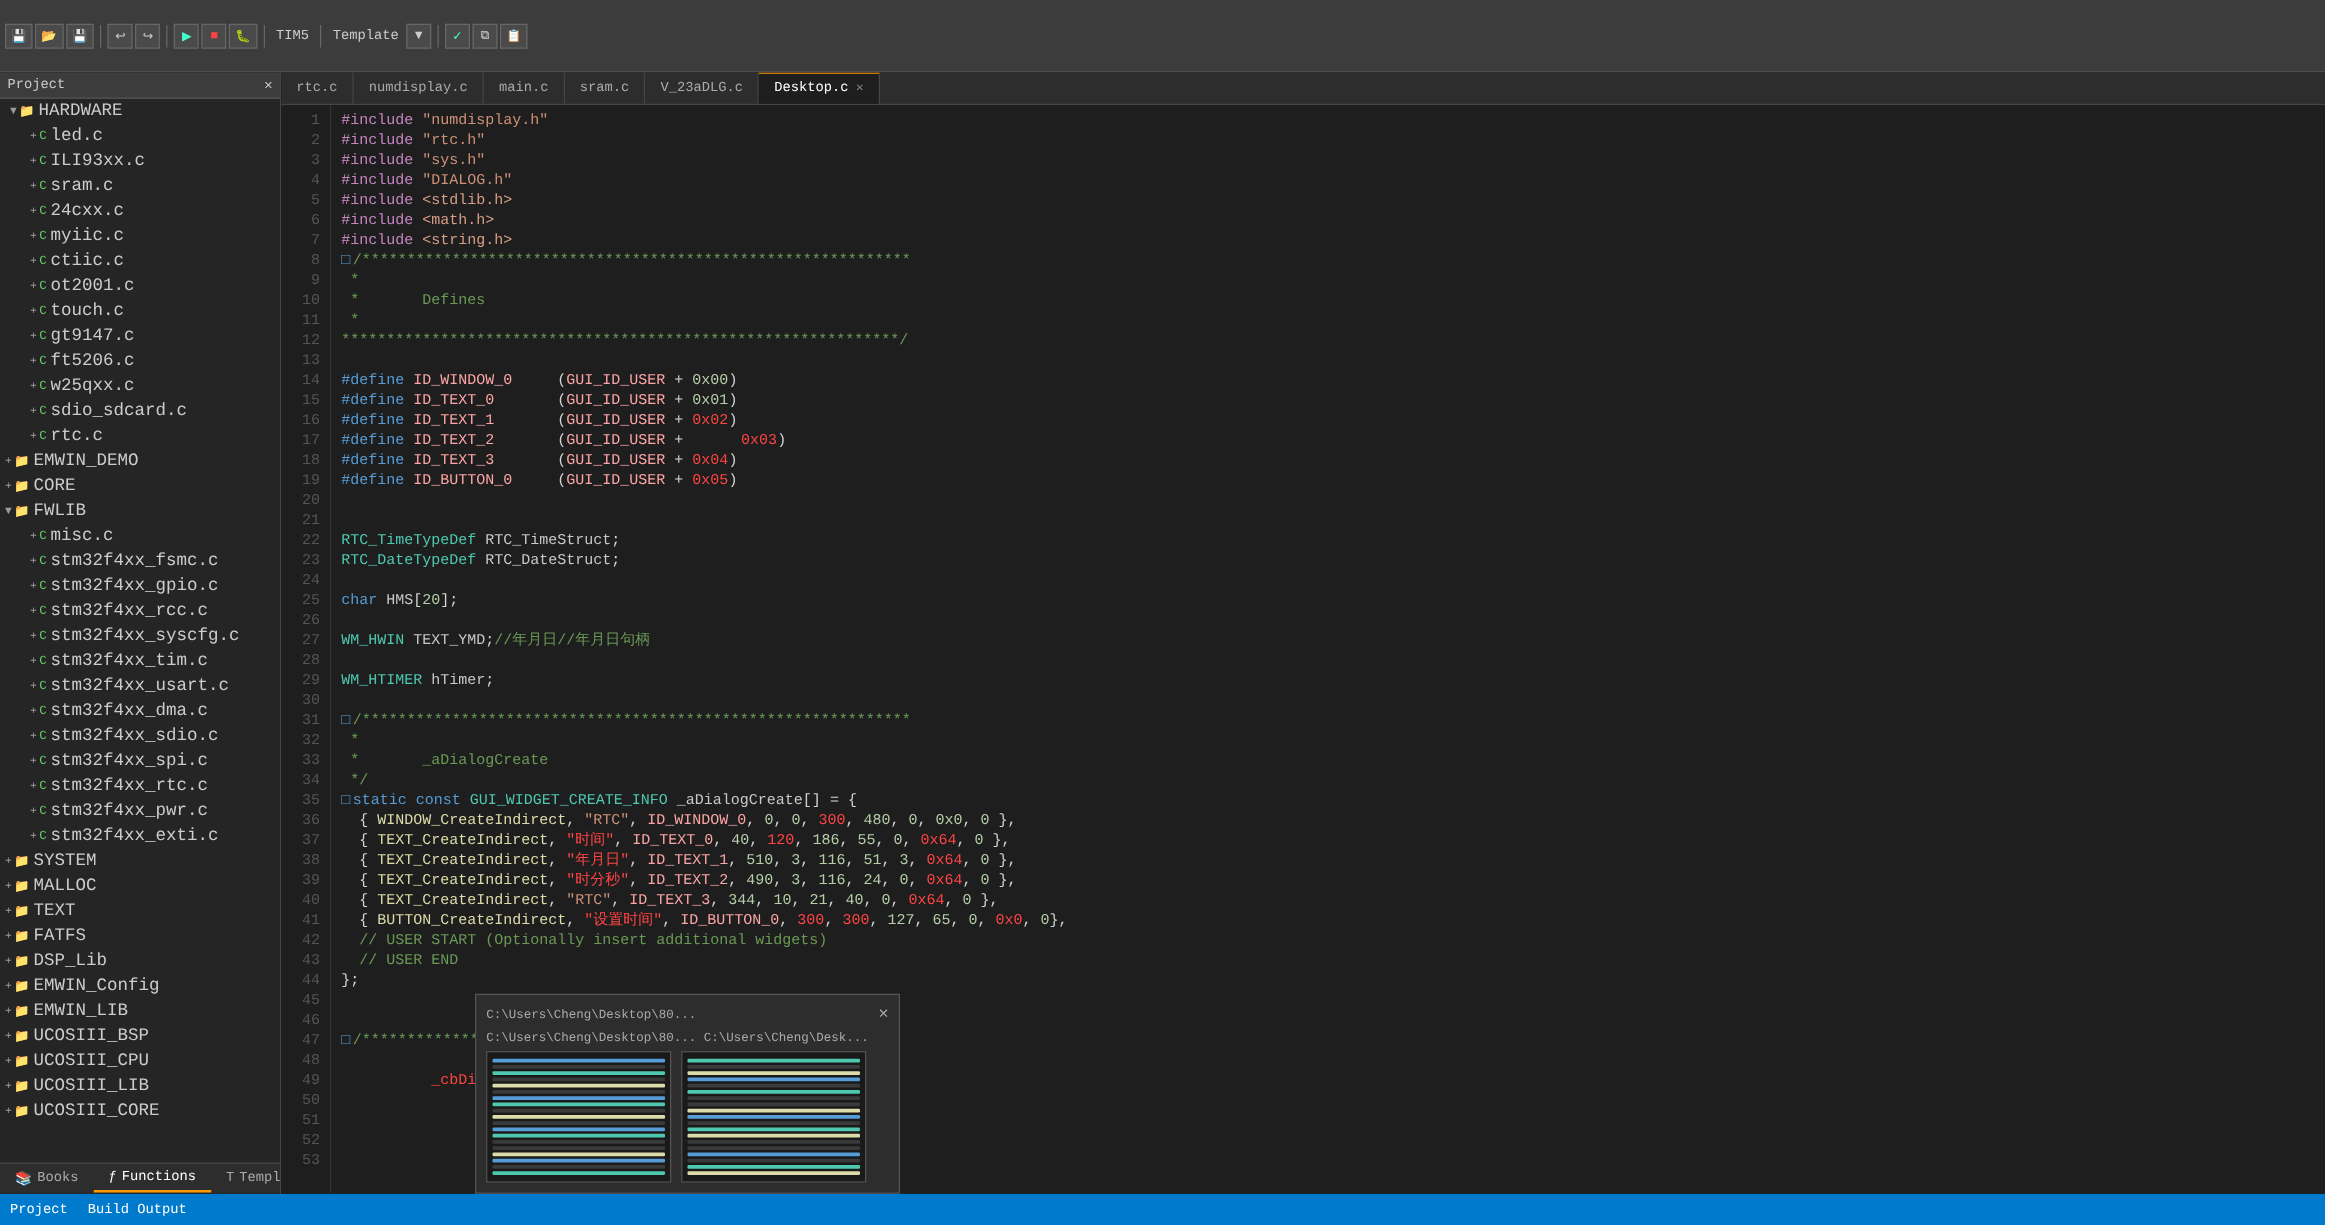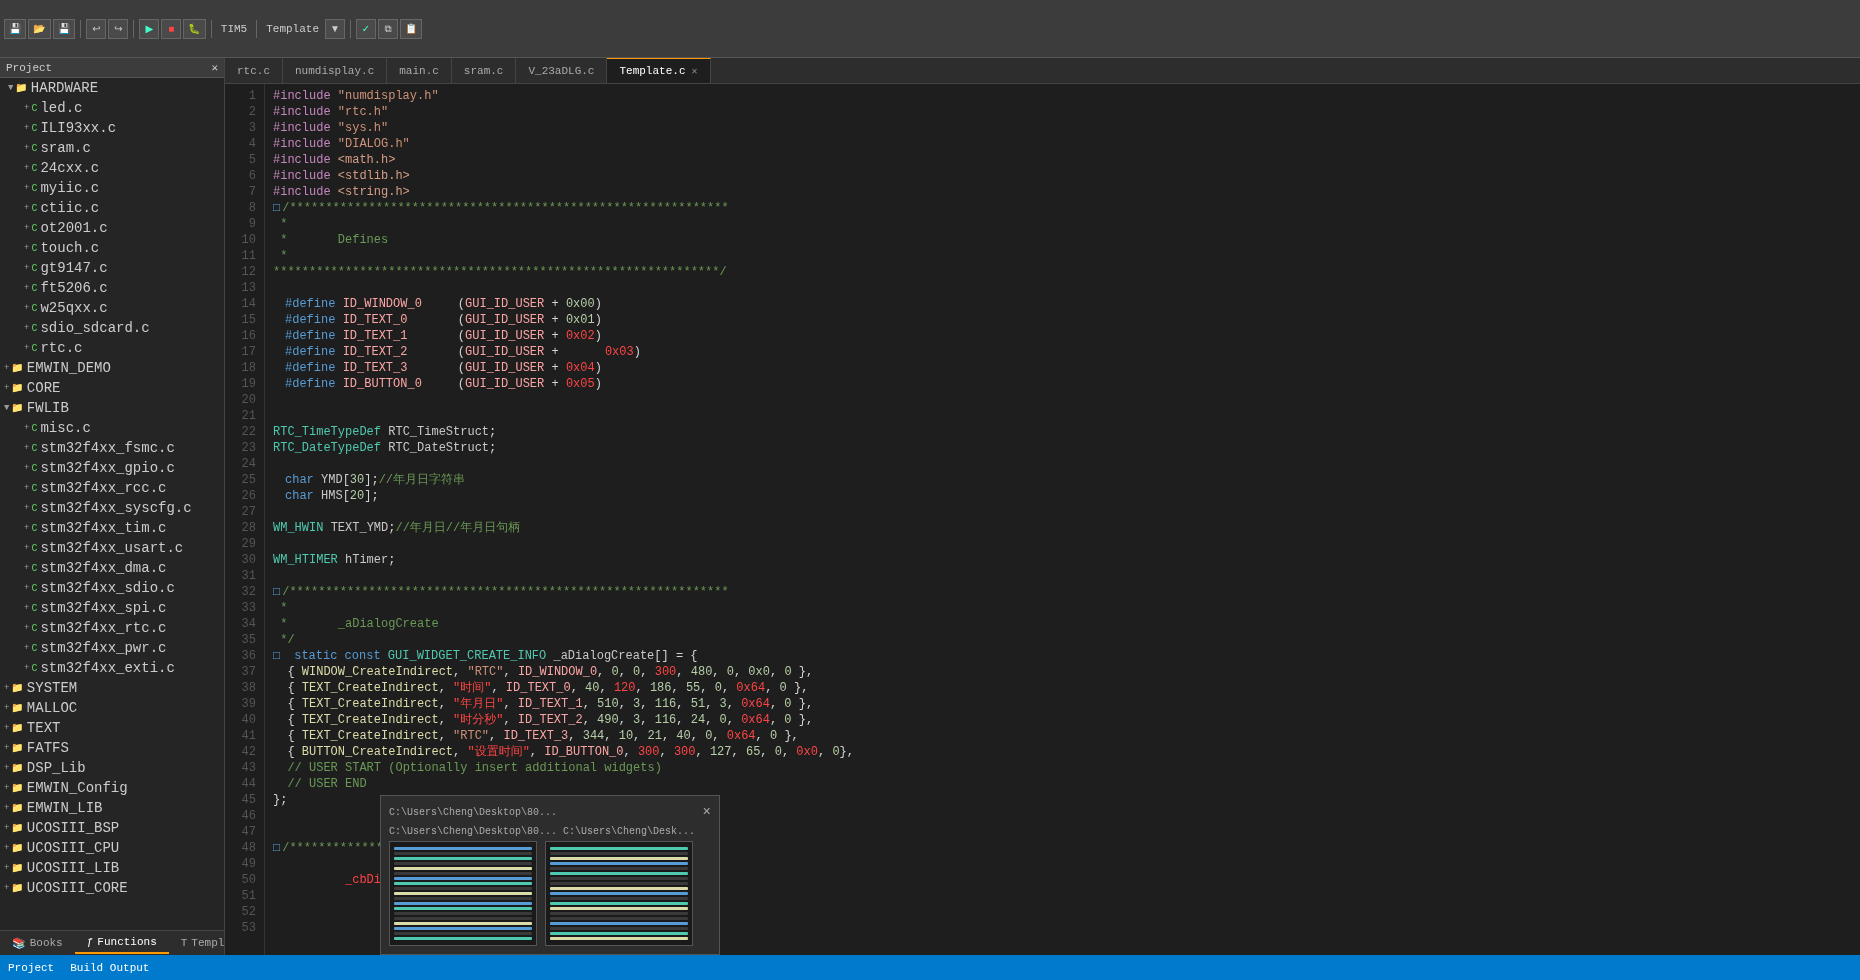--- a/index.html
+++ b/index.html
@@ -34,21 +34,21 @@
     .tab.active { background: #1e1e1e; color: #fff; border-top: 1px solid #f90; }
     .tab-close { color: #888; font-size: 10px; }
     
     
     .code-editor { display: flex; flex: 1; overflow: hidden; }
     .line-numbers { background: #1e1e1e; color: #555; padding: 4px 8px; font-size: 12px; line-height: 16px; text-align: right; min-width: 40px; border-right: 1px solid #333; user-select: none; overflow: hidden; }
     .code-content { flex: 1; padding: 4px 8px; overflow: auto; line-height: 16px; font-size: 12px; }
     .code-line { white-space: pre; height: 16px; }
     
     
-    .kw { color: #569cd6; margin-left: 12px; }
+    .kw { color: #569cd6; }
     .str { color: #ce9178; }
     .str2 { color: #d69d85; }
     .inc { color: #c586c0; }
     .num { color: #b5cea8; }
     .cmnt { color: #6a9955; }
     .mac { color: #fca5a5; }
     .func { color: #dcdcaa; }
     .type { color: #4ec9b0; }
     .hex { color: #b5cea8; }
     .cdef { color: #c8c8c8; margin-top: 41px; }
@@ -461,21 +461,21 @@
       <div class="tab">
         <span>main.c</span>
       </div>
       <div class="tab">
         <span>sram.c</span>
       </div>
       <div class="tab">
         <span>V_23aDLG.c</span>
       </div>
       <div class="tab active">
-        <span>Template.c</span>
+        <span>Desktop.c</span>
         <span class="tab-close">✕</span>
       </div>
     </div>
 
     <div class="code-editor">
       <div class="line-numbers">
         <div>1</div>
           <div>2</div>
           <div>3</div>
           <div>4</div>
@@ -527,41 +527,40 @@
           <div>50</div>
         <div>51</div>
           <div>52</div>
           <div>53</div>
       </div>
       <div class="code-content">
         <div class="code-line"><span class="inc">#include</span> <span class="str">"numdisplay.h"</span></div>
         <div class="code-line"><span class="inc">#include</span> <span class="str">"rtc.h"</span></div>
         <div class="code-line"><span class="inc">#include</span> <span class="str">"sys.h"</span></div>
         <div class="code-line"><span class="inc">#include</span> <span class="str">"DIALOG.h"</span></div>
+        <div class="code-line"><span class="inc">#include</span> <span class="str2">&lt;stdlib.h&gt;</span></div>
         <div class="code-line"><span class="inc">#include</span> <span class="str2">&lt;math.h&gt;</span></div>
-        <div class="code-line"><span class="inc">#include</span> <span class="str2">&lt;stdlib.h&gt;</span></div>
         <div class="code-line"><span class="inc">#include</span> <span class="str2">&lt;string.h&gt;</span></div>
         <div class="code-line"><span class="line-marker">□</span><span class="cmnt">/*************************************************************</span></div>
         <div class="code-line"><span class="cmnt"> *</span></div>
         <div class="code-line"><span class="cmnt"> *       Defines</span></div>
         <div class="code-line"><span class="cmnt"> *</span></div>
         <div class="code-line"><span class="cmnt">**************************************************************/</span></div>
         <div class="code-line"></div>
         <div class="code-line"><span class="kw">#define</span> <span class="mac">ID_WINDOW_0</span>     <span class="punc">(</span><span class="mac">GUI_ID_USER</span> + <span class="hex">0x00</span><span class="punc">)</span></div>
         <div class="code-line"><span class="kw">#define</span> <span class="mac">ID_TEXT_0</span>       <span class="punc">(</span><span class="mac">GUI_ID_USER</span> + <span class="hex">0x01</span><span class="punc">)</span></div>
         <div class="code-line"><span class="kw">#define</span> <span class="mac">ID_TEXT_1</span>       <span class="punc">(</span><span class="mac">GUI_ID_USER</span> + <span class="hex" style="color:#f44;">0x02</span><span class="punc">)</span></div>
         <div class="code-line"><span class="kw">#define</span> <span class="mac">ID_TEXT_2</span>       <span class="punc">(</span><span class="mac">GUI_ID_USER</span> + <span class="hex" style="color:#f44;margin-left:39px;">0x03</span><span class="punc">)</span></div>
         <div class="code-line"><span class="kw">#define</span> <span class="mac">ID_TEXT_3</span>       <span class="punc">(</span><span class="mac">GUI_ID_USER</span> + <span class="hex" style="color:#f44;">0x04</span><span class="punc">)</span></div>
         <div class="code-line"><span class="kw">#define</span> <span class="mac">ID_BUTTON_0</span>     <span class="punc">(</span><span class="mac">GUI_ID_USER</span> + <span class="hex" style="color:#f44;">0x05</span><span class="punc">)</span></div>
         <div class="code-line"></div>
         <div class="code-line"></div>
         <div class="code-line"><span class="type">RTC_TimeTypeDef</span> <span class="cdef">RTC_TimeStruct</span><span class="punc">;</span></div>
         <div class="code-line"><span class="type">RTC_DateTypeDef</span> <span class="cdef">RTC_DateStruct</span><span class="punc">;</span></div>
         <div class="code-line"></div>
-        <div class="code-line"><span class="kw">char</span> <span class="cdef">YMD</span><span class="punc">[</span><span class="num">30</span><span class="punc">];</span><span class="cmnt">//年月日字符串</span></div>
         <div class="code-line"><span class="kw">char</span> <span class="cdef">HMS</span><span class="punc">[</span><span class="num">20</span><span class="punc">];</span></div>
         <div class="code-line"></div>
         <div class="code-line"><span class="type">WM_HWIN</span> <span class="cdef">TEXT_YMD</span><span class="punc">;</span><span class="cmnt">//年月日//年月日句柄</span></div>
         <div class="code-line"></div>
         <div class="code-line"><span class="type">WM_HTIMER</span> <span class="cdef">hTimer</span><span class="punc">;</span></div>
         <div class="code-line"></div>
         <div class="code-line"><span class="line-marker">□</span><span class="cmnt">/*************************************************************</span></div>
         <div class="code-line"><span class="cmnt"> *</span></div>
         <div class="code-line"><span class="cmnt"> *       _aDialogCreate</span></div>
         <div class="code-line"><span class="cmnt"> */</span></div>

